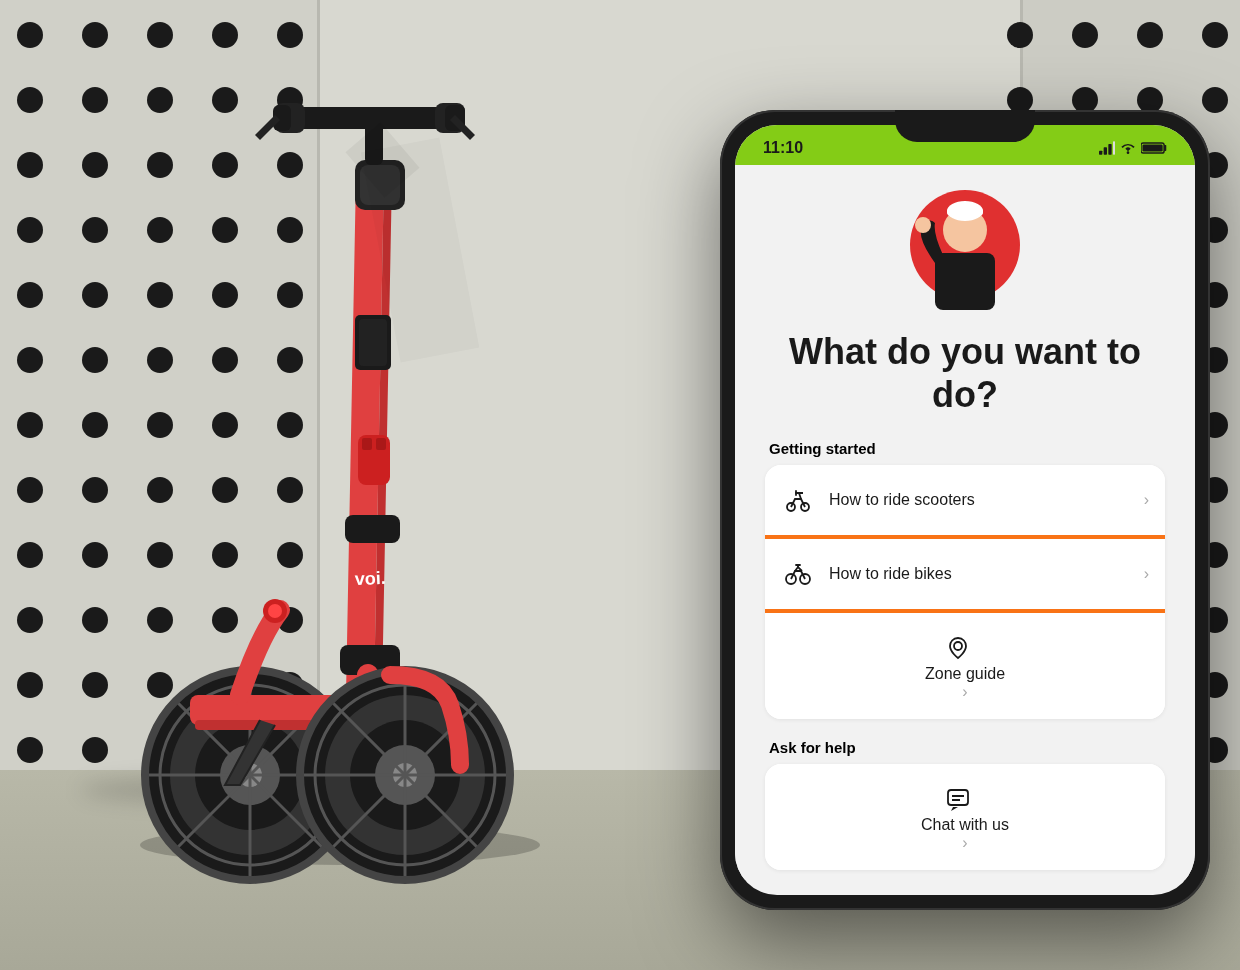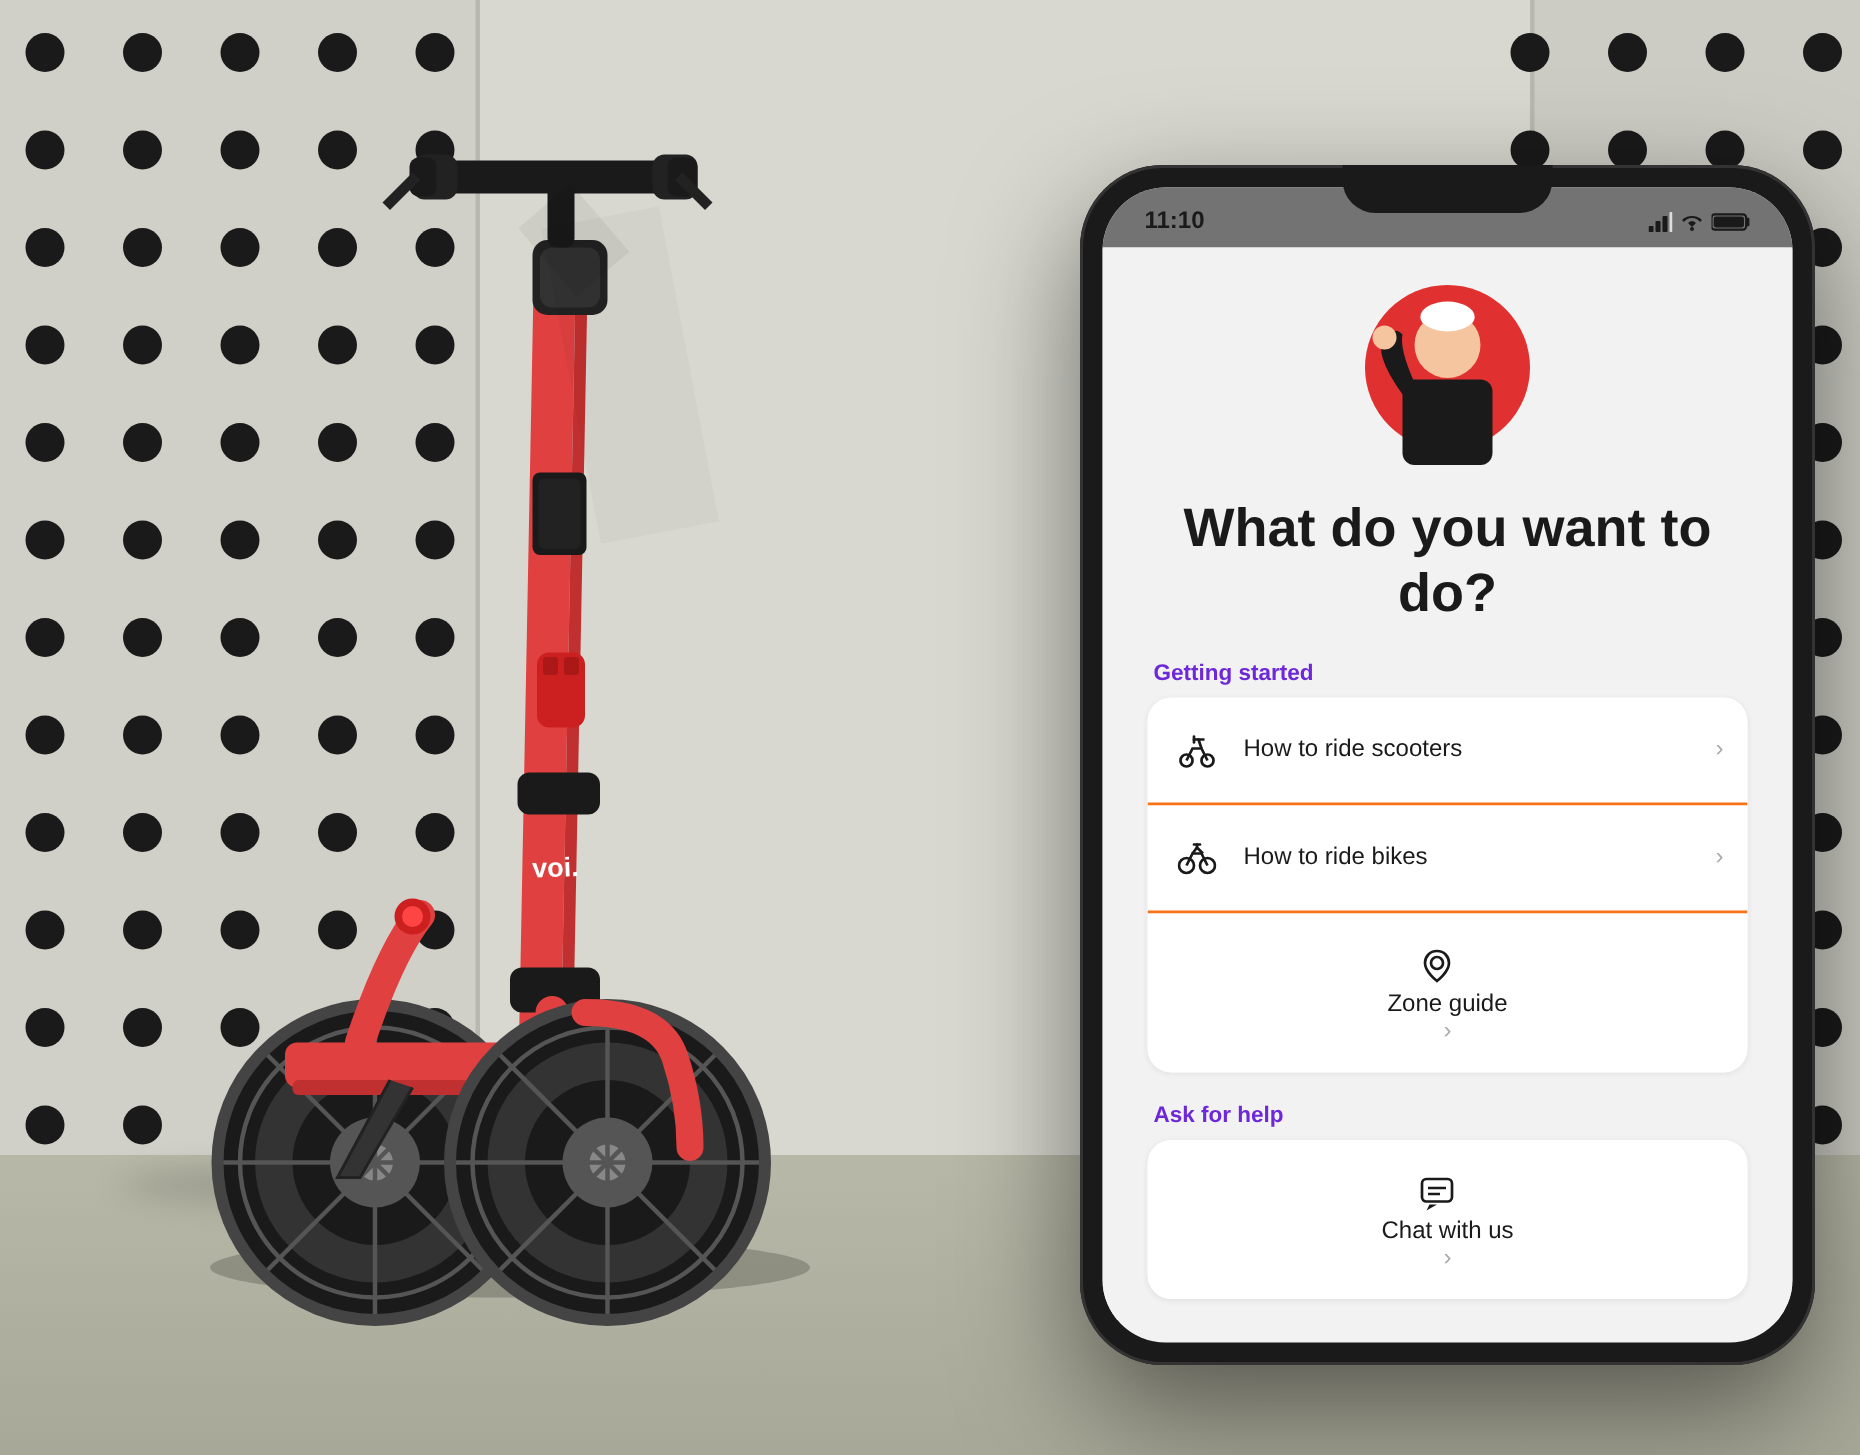--- a/index.html
+++ b/index.html
@@ -58,21 +58,21 @@
       overflow: hidden;
       position: relative;
     }
 
     
     .status-bar {
       display: flex;
       justify-content: space-between;
       align-items: center;
       padding: 14px 28px 8px;
-      background: #737373;
+      background: #84cc16;
     }
 
     .status-time {
       font-size: 16px;
       font-weight: 700;
       color: #1a1a1a;
     }
 
     .status-icons {
       display: flex;
@@ -116,39 +116,39 @@
       font-weight: 800;
       color: #1a1a1a;
       line-height: 1.2;
       margin-bottom: 24px;
     }
 
     
     .section-label {
       font-size: 15px;
       font-weight: 600;
-      color: #6d28d9;
+      color: #000000;
       margin-bottom: 8px;
       padding-left: 4px;
     }
 
     
     .menu-list {
       background: #fff;
       border-radius: 16px;
       overflow: hidden;
       margin-bottom: 20px;
       box-shadow: 0 1px 4px rgba(0,0,0,0.07);
     }
 
     .menu-item {
       display: flex;
       align-items: center;
       padding: 18px 16px;
-      border-bottom: 2px solid #f97316;
+      border-bottom: 4px solid #f97316;
       cursor: pointer;
       background: #fff;
       transition: background 0.15s;
     }
 
     .menu-item:last-child {
       border-bottom: none;
       flex-direction: column;
     }
 

